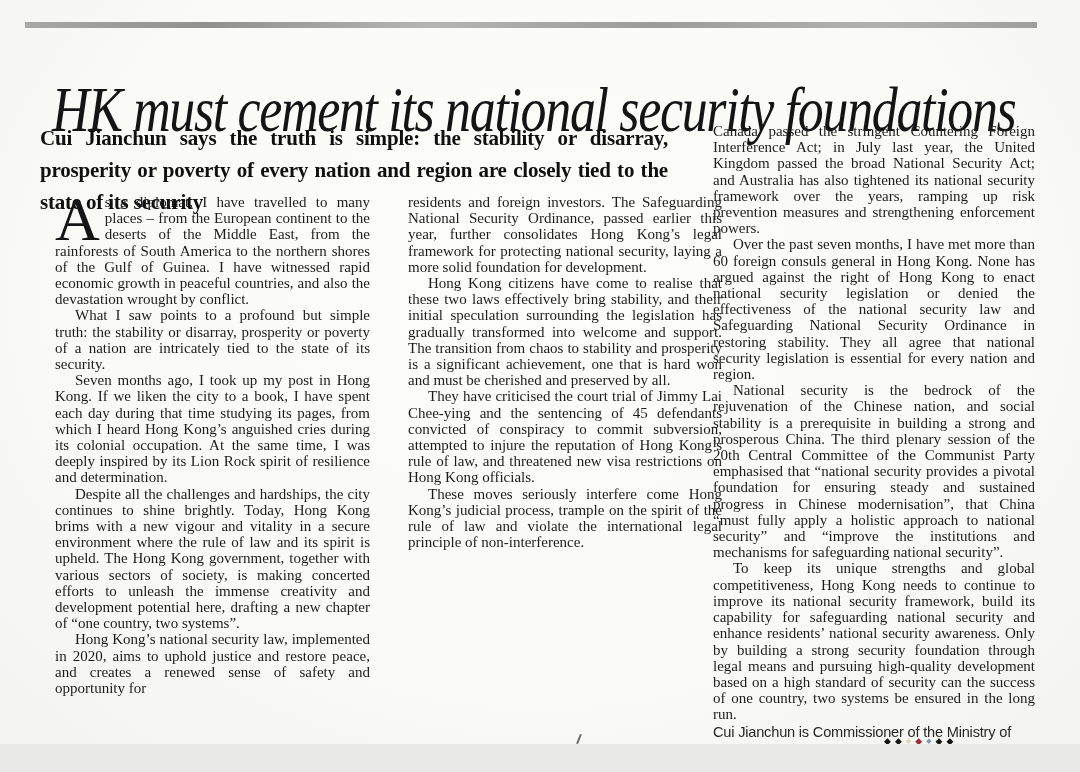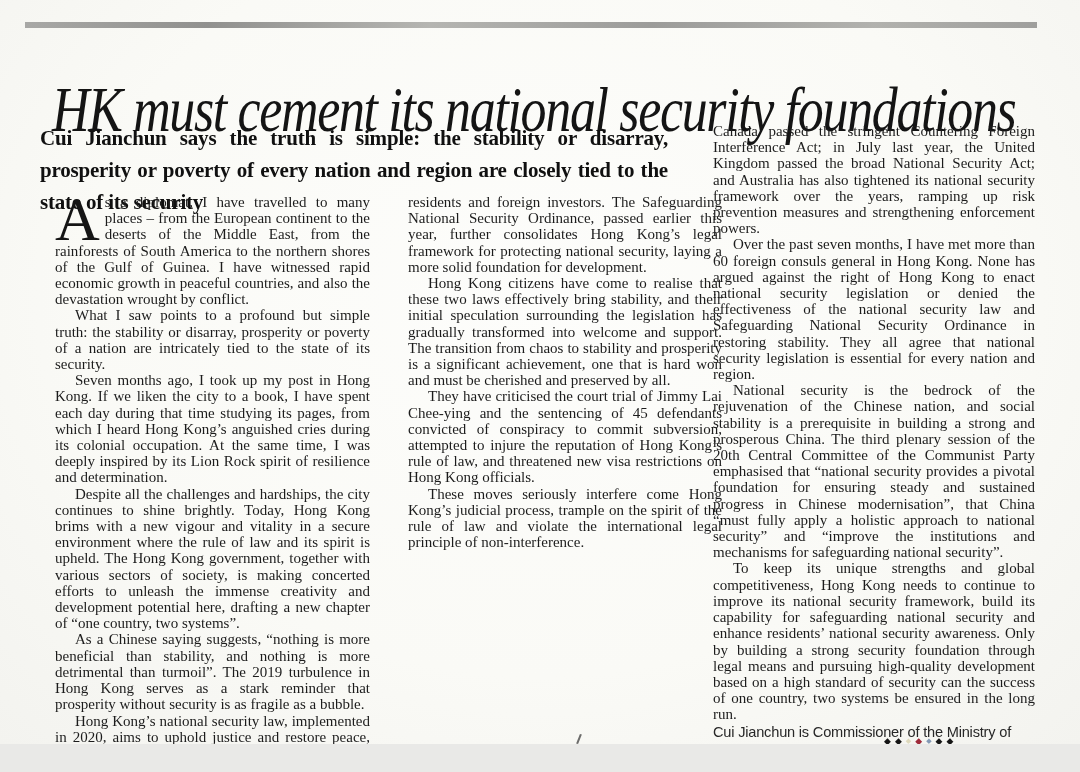--- a/index.html
+++ b/index.html
@@ -85,21 +85,20 @@
 
   <h1 class="headline">HK must cement its national security foundations</h1>
 
   <div class="standfirst">Cui Jianchun says the truth is simple: the stability or disarray, prosperity or poverty of every nation and region are closely tied to the state of its security</div>
 
   <div class="col col-1">
     <p class="noindent"><span class="dropcap">A</span><span>s a diplomat, I have travelled to many places – from the European continent to the deserts of the Middle East, from the rainforests of South America to the northern shores of the Gulf of Guinea. I have witnessed rapid economic growth in peaceful countries, and also the devastation wrought by conflict.</span></p>
     <p>What I saw points to a profound but simple truth: the stability or disarray, prosperity or poverty of a nation are intricately tied to the state of its security.</p>
     <p>Seven months ago, I took up my post in Hong Kong. If we liken the city to a book, I have spent each day during that time studying its pages, from which I heard Hong Kong’s anguished cries during its colonial occupation. At the same time, I was deeply inspired by its Lion Rock spirit of resilience and determination.</p>
     <p>Despite all the challenges and hardships, the city continues to shine brightly. Today, Hong Kong brims with a new vigour and vitality in a secure environment where the rule of law and its spirit is upheld. The Hong Kong government, together with various sectors of society, is making concerted efforts to unleash the immense creativity and development potential here, drafting a new chapter of “one country, two systems”.</p>
-    <p>As a Chinese saying suggests, “nothing is more beneficial than stability, and nothing is more detrimental than turmoil”. The 2019 turbulence in Hong Kong serves as a stark reminder that prosperity without security is as fragile as a bubble.</p>
     <p>Hong Kong’s national security law, implemented in 2020, aims to uphold justice and restore peace, and creates a renewed sense of safety and opportunity for</p>
   </div>
 
   <div class="col col-2">
     <p class="noindent">residents and foreign investors. The Safeguarding National Security Ordinance, passed earlier this year, further consolidates Hong Kong’s legal framework for protecting national security, laying a more solid foundation for development.</p>
     <p>Hong Kong citizens have come to realise that these two laws effectively bring stability, and their initial speculation surrounding the legislation has gradually transformed into welcome and support. The transition from chaos to stability and prosperity is a significant achievement, one that is hard won and must be cherished and preserved by all.</p>
     <p>They have criticised the court trial of Jimmy Lai Chee-ying and the sentencing of 45 defendants convicted of conspiracy to commit subversion, attempted to injure the reputation of Hong Kong’s rule of law, and threatened new visa restrictions on Hong Kong officials.</p>
     <p>These moves seriously interfere come Hong Kong’s judicial process, trample on the spirit of the rule of law and violate the international legal principle of non-interference.</p>
   </div>
 

